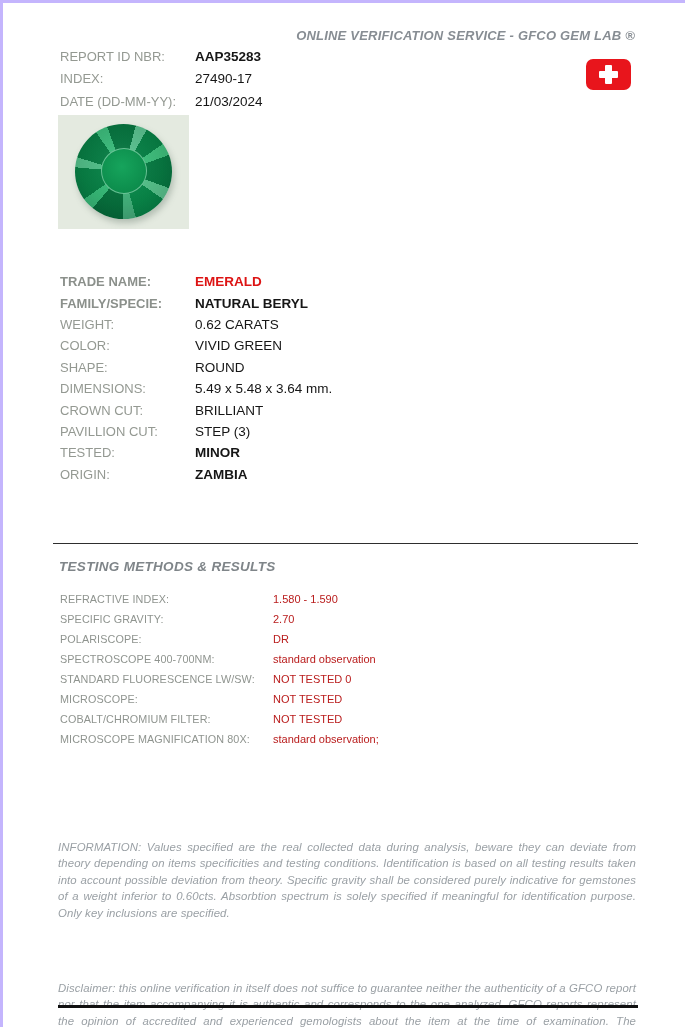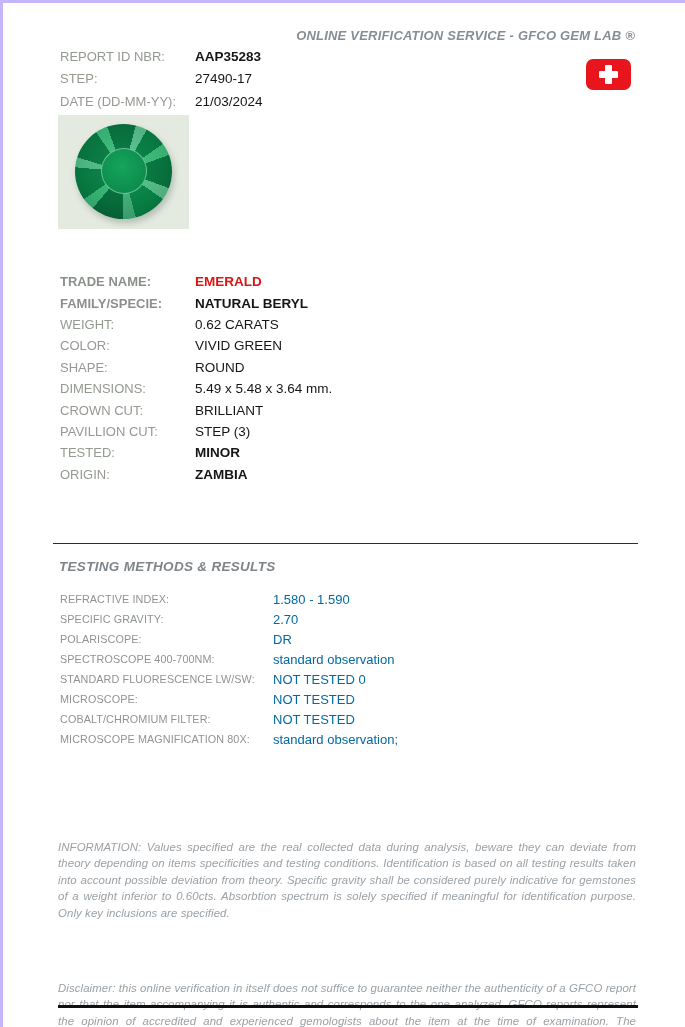--- a/index.html
+++ b/index.html
@@ -79,21 +79,21 @@
   
   .hr1 { position:absolute; left:50px; top:540px; width:585px; height:1px; background:#2e2e2e; }
   .testing-title {
     position:absolute; left:56px; top:556px;
     font-size:13.5px; font-style:italic; font-weight:bold;
     color:#7f8589; letter-spacing:.3px;
   }
   .testing-block { position:absolute; left:57px; top:586px; }
   .testing-block .kv { height:20px; }
   .testing-block .lbl { flex:0 0 213px; font-size:10.8px; color:#8f948f; letter-spacing:.1px; }
-  .testing-block .val { font-size:13px; color:#0369a1; font-weight:normal; }
+  .testing-block .val { font-size:11px; color:#b91c1c; font-weight:normal; }
 
   
   .para {
     position:absolute; left:55px; width:578px;
     font-size:11.4px; font-style:italic; color:#9aa0a5;
     text-align:justify; line-height:16.4px; letter-spacing:.1px;
   }
   .para.info { top:836px; }
   .para.disc { top:977px; }
   .thick-line { position:absolute; left:55px; top:1002px; width:580px; height:3px; background:#101010; }
@@ -105,21 +105,21 @@
 
   <div class="svc-title">ONLINE VERIFICATION SERVICE - GFCO GEM LAB ®</div>
   <div class="flag"></div>
 
   <div class="meta-block">
     <div class="kv">
       <span class="lbl">REPORT ID NBR:</span>
       <span class="val b">AAP35283</span>
     </div>
     <div class="kv">
-      <span class="lbl">STEP:</span>
+      <span class="lbl">INDEX:</span>
       <span class="val">27490-17</span>
     </div>
     <div class="kv">
       <span class="lbl">DATE (DD-MM-YY):</span>
       <span class="val">21/03/2024</span>
     </div>
   </div>
 
   <div class="photo">
     <div class="gem"></div>

